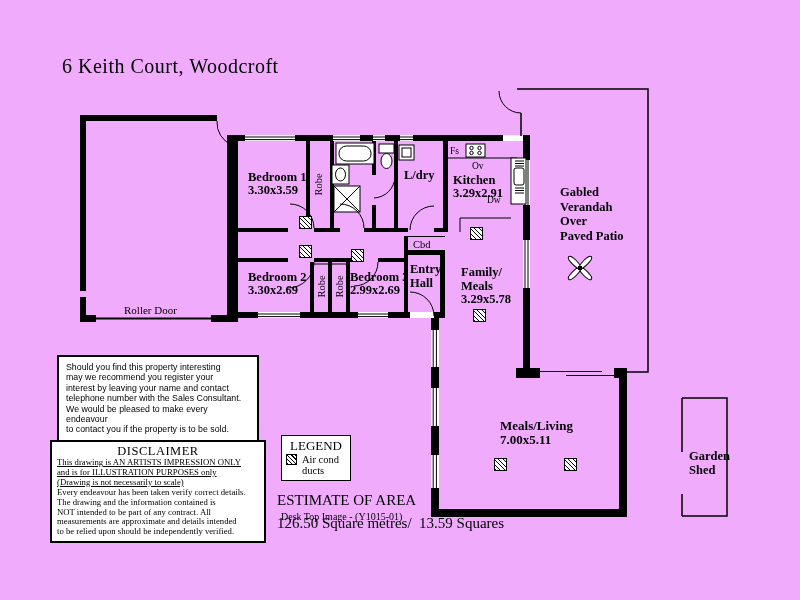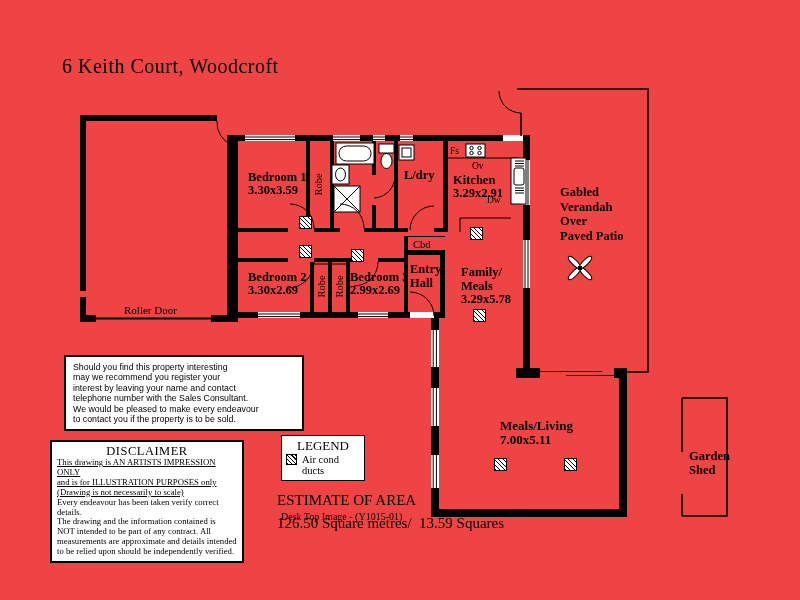--- a/index.html
+++ b/index.html
@@ -1,34 +1,34 @@
 <!DOCTYPE html>
 <html><head>
 <meta charset="utf-8">
 <style>
   html,body{margin:0;padding:0;background:#fff;}
-  #canvas{position:relative;width:800px;height:600px;background:#ef4444;overflow:hidden;
+  #canvas{position:relative;width:800px;height:600px;background:#f0abfc;overflow:hidden;
           font-family:"Liberation Serif", serif;color:#000;}
   #plan-svg{position:absolute;left:0;top:0;}
   .lbl{position:absolute;white-space:pre-line;line-height:13px;}
   .bold{font-weight:bold;font-size:12.5px;}
   .title{font-size:20px;letter-spacing:.5px;}
   .small{font-size:9.5px;}
   .vlabel{position:absolute;width:44px;text-align:center;transform:rotate(-90deg);
           font-size:10.5px;white-space:nowrap;}
   .duct{position:absolute;width:13px;height:13px;border:1.5px solid #000;box-sizing:border-box;
         background:repeating-linear-gradient(45deg,#000 0 1px,#fff 1px 3.2px);}
   .box{position:absolute;box-sizing:border-box;background:#fff;}
-  .notice{left:64px;top:355px;width:240px;border:2.5px solid #000;padding:5px 7px;
+  .notice{left:57px;top:355px;width:202px;border:2.5px solid #000;padding:5px 7px;
           font-family:"Liberation Sans", sans-serif;font-size:8.8px;line-height:10.4px;}
-  .disclaimer{left:50px;top:440px;width:194px;border:2px solid #000;padding:2px 5px 4px 5px;
+  .disclaimer{left:50px;top:440px;width:216px;border:2px solid #000;padding:2px 5px 4px 5px;
           font-size:8.7px;line-height:9.9px;}
   .disc-title{text-align:center;font-size:12.5px;letter-spacing:.5px;line-height:14px;}
   .underlined{text-decoration:underline;}
-  .legend{left:281px;top:435px;width:84px;border:1.5px solid #000;padding:2px 4px 4px 4px;}
+  .legend{left:281px;top:435px;width:70px;border:1.5px solid #000;padding:2px 4px 4px 4px;}
   .legend-title{text-align:center;font-size:13px;line-height:15px;}
   .legend-row{display:flex;gap:5px;margin-top:1px;}
   .duct-s{width:11px;height:11px;border:1px solid #000;box-sizing:border-box;flex:0 0 auto;
         background:repeating-linear-gradient(45deg,#000 0 1px,#fff 1px 3px);}
   .legend-item{font-size:10.5px;}
   .estimate{left:277px;top:483px;font-size:15px;line-height:11.5px;}
   .credit{left:281px;top:510px;font-size:10px;}
 </style>
 </head>
 <body>

